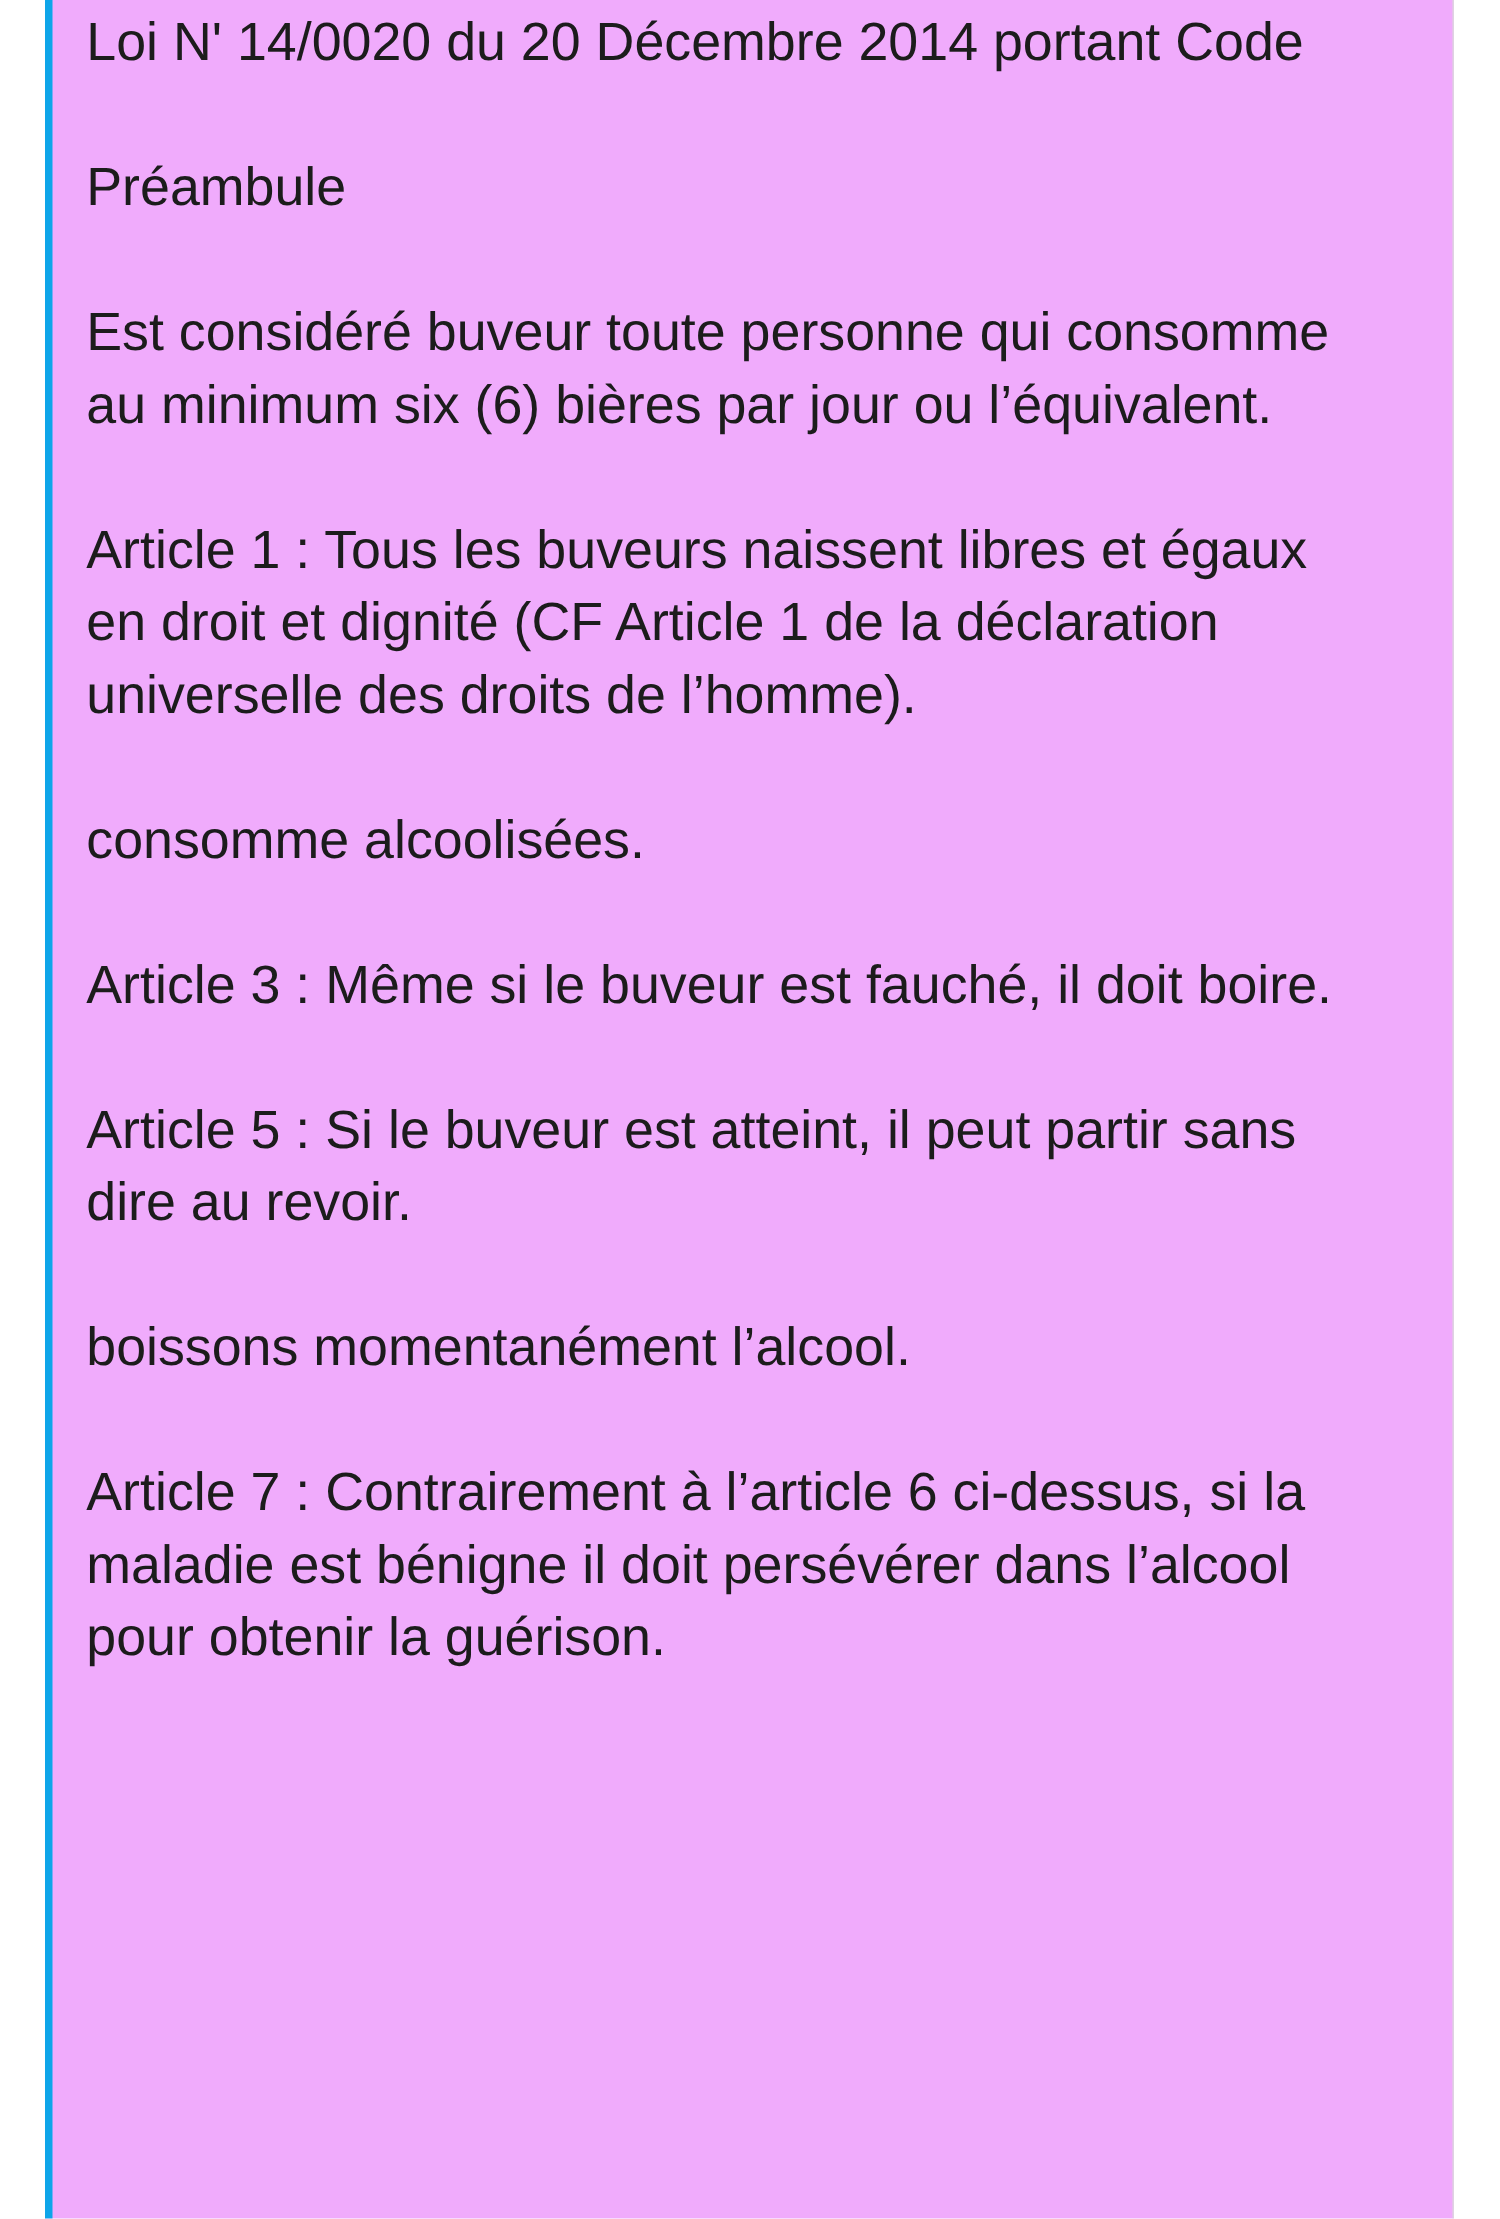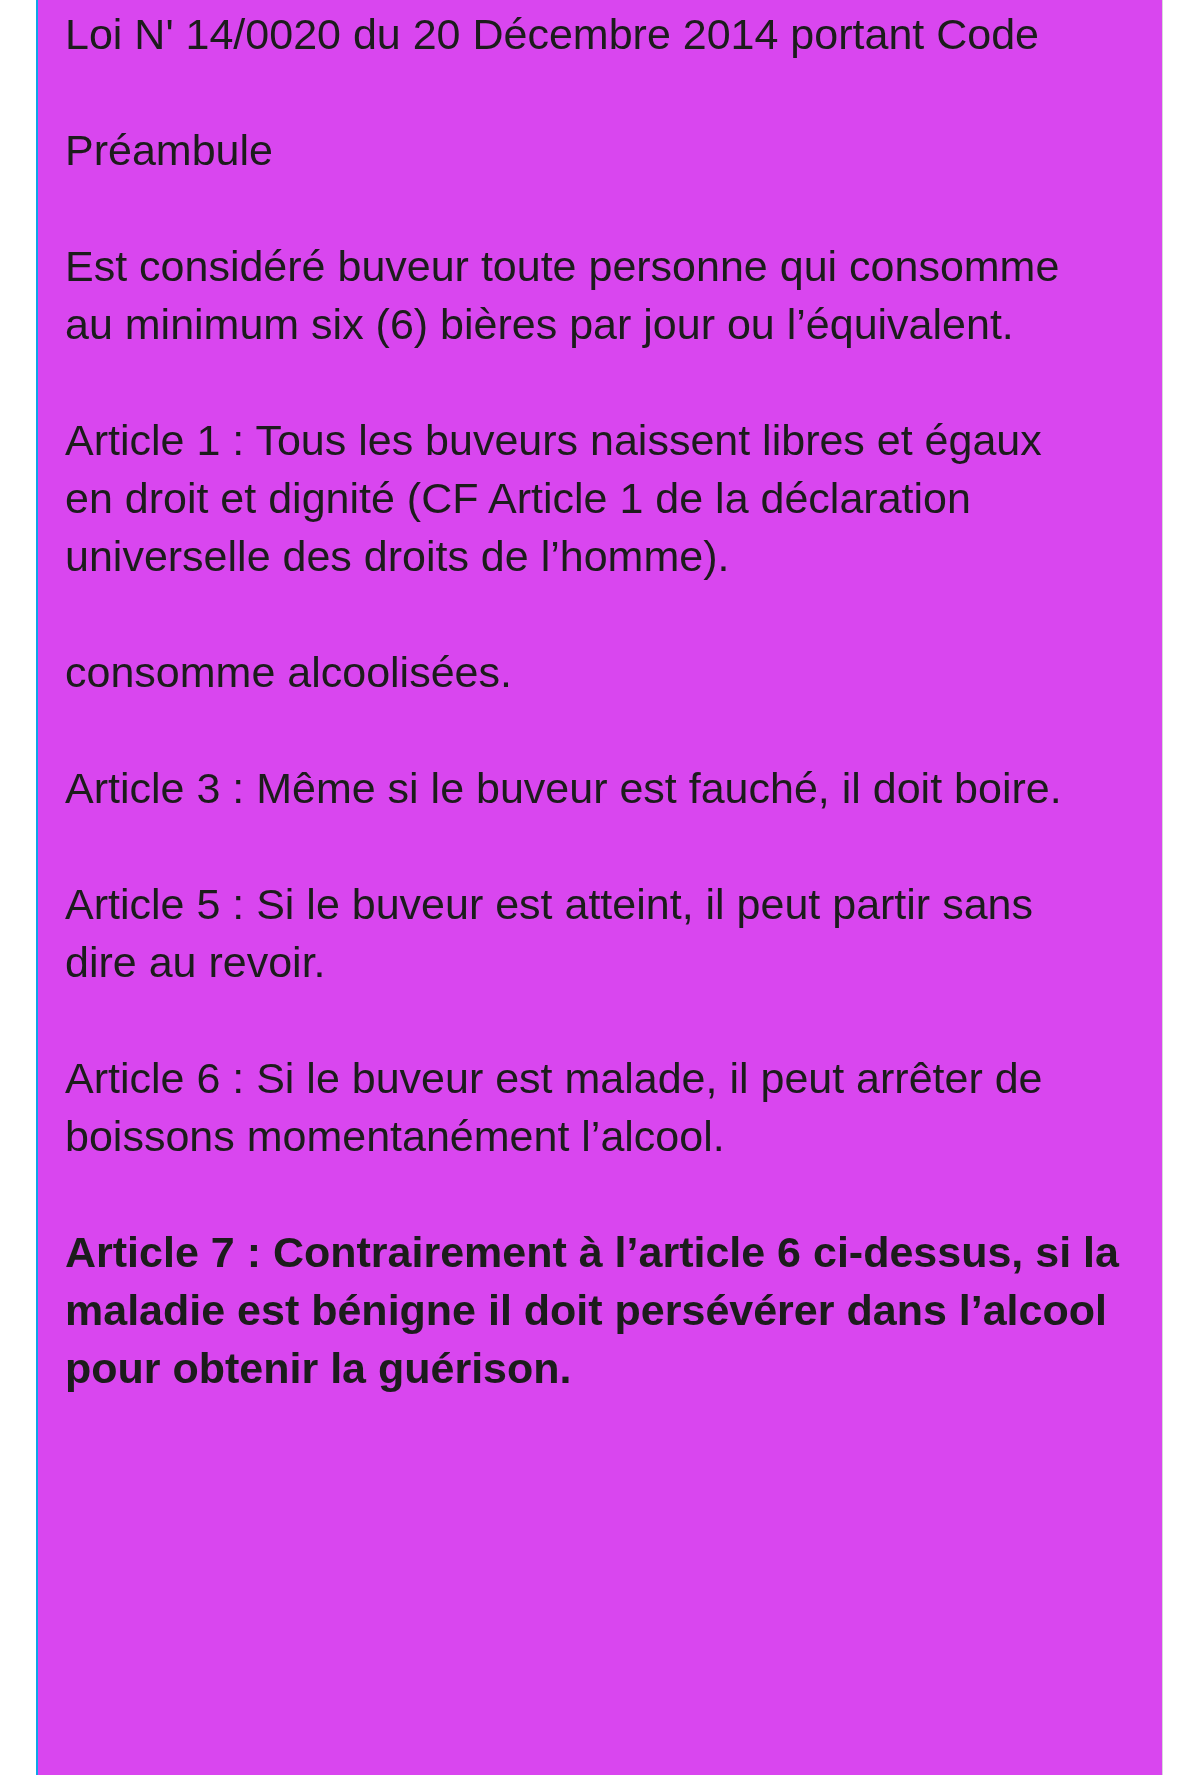--- a/index.html
+++ b/index.html
@@ -15,36 +15,35 @@
     overflow: hidden;
     font-family: "Liberation Sans", "DejaVu Sans", sans-serif;
   }
   .sheet {
     position: absolute;
     left: 36px;
     top: 0;
     width: 1127px;
     height: 1775px;
     box-sizing: border-box;
-    background: #d946ef;
-    border-left: 2px solid #0ea5e9;
+    background: #f0abfc;
+    border-left: 6px solid #0ea5e9;
     border-right: 1px solid #d9d9d9;
     padding: 5px 14px 0 27px;
   }
   .para {
     margin: 0 0 58px 0;
     font-size: 43px;
     line-height: 58px;
     font-weight: 400;
     color: #1c1c1c;
     letter-spacing: 0;
   }
   .para:last-child {
     margin-bottom: 0;
-    font-weight: bold;
   }
   .line {
     display: block;
     white-space: pre;
   }
 </style>
 </head>
 <body>
 
 <div class="page">
@@ -77,21 +76,20 @@
       <span class="line">Article 3 : Même si le buveur est fauché, il doit boire.</span>
     </p>
 
 
     <p class="para">
       <span class="line">Article 5 : Si le buveur est atteint, il peut partir sans</span>
       <span class="line">dire au revoir.</span>
     </p>
 
     <p class="para">
-      <span class="line">Article 6 : Si le buveur est malade, il peut arrêter de</span>
       <span class="line">boissons momentanément l’alcool.</span>
     </p>
 
     <p class="para">
       <span class="line">Article 7 : Contrairement à l’article 6 ci-dessus, si la</span>
       <span class="line">maladie est bénigne il doit persévérer dans l’alcool</span>
       <span class="line">pour obtenir la guérison.</span>
     </p>
 
   </div>

